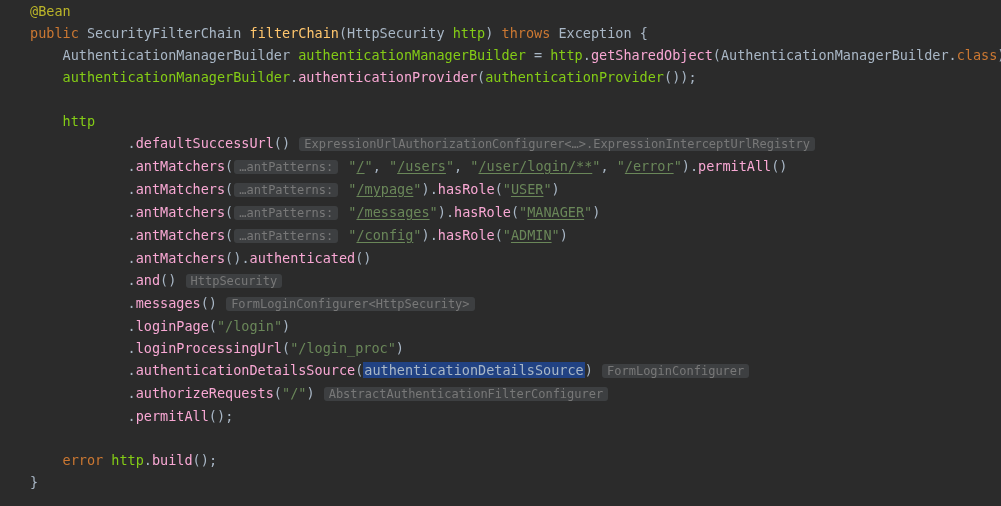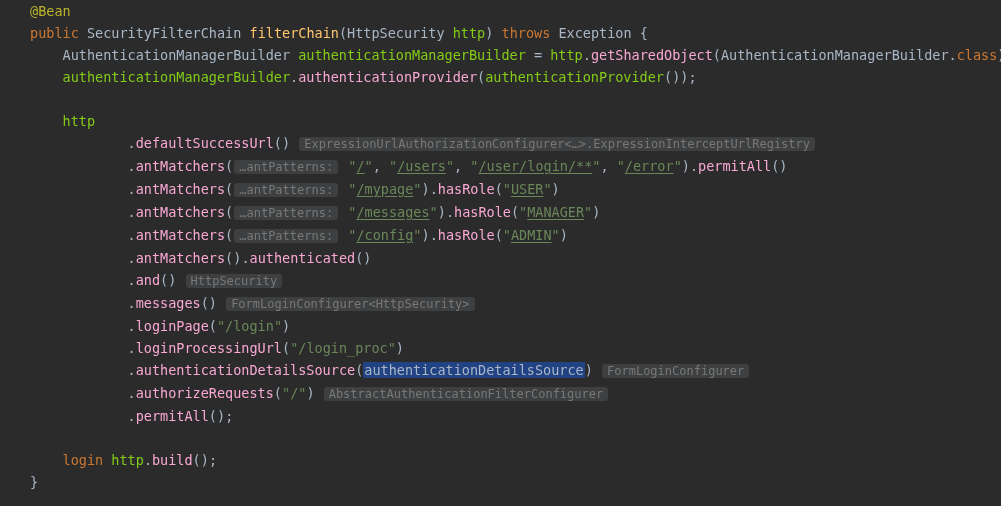--- a/index.html
+++ b/index.html
@@ -68,15 +68,15 @@
             <span class="c-paren">.</span><span class="c-call">antMatchers</span><span class="c-paren">(</span><span class="hint-param">…antPatterns:</span> <span class="c-string">"</span><span class="c-linkstr">/config</span><span class="c-string">"</span><span class="c-paren">)</span><span class="c-paren">.</span><span class="c-call">hasRole</span><span class="c-paren">(</span><span class="c-string">"</span><span class="c-linkstr">ADMIN</span><span class="c-string">"</span><span class="c-paren">)</span>
             <span class="c-paren">.</span><span class="c-call">antMatchers</span><span class="c-paren">(</span><span class="c-paren">)</span><span class="c-paren">.</span><span class="c-call">authenticated</span><span class="c-paren">(</span><span class="c-paren">)</span>
             <span class="c-paren">.</span><span class="c-call">and</span><span class="c-paren">(</span><span class="c-paren">)</span> <span class="hint">HttpSecurity</span>
             <span class="c-paren">.</span><span class="c-call">messages</span><span class="c-paren">(</span><span class="c-paren">)</span> <span class="hint">FormLoginConfigurer&lt;HttpSecurity&gt;</span>
             <span class="c-paren">.</span><span class="c-call">loginPage</span><span class="c-paren">(</span><span class="c-string">"/login"</span><span class="c-paren">)</span>
             <span class="c-paren">.</span><span class="c-call">loginProcessingUrl</span><span class="c-paren">(</span><span class="c-string">"/login_proc"</span><span class="c-paren">)</span>
             <span class="c-paren">.</span><span class="c-call">authenticationDetailsSource</span><span class="c-paren">(</span><span class="selbox">authenticationDetailsSource</span><span class="c-paren">)</span> <span class="hint">FormLoginConfigurer</span>
             <span class="c-paren">.</span><span class="c-call">authorizeRequests</span><span class="c-paren">(</span><span class="c-string">"/"</span><span class="c-paren">)</span> <span class="hint">AbstractAuthenticationFilterConfigurer</span>
             <span class="c-paren">.</span><span class="c-call">permitAll</span><span class="c-paren">(</span><span class="c-paren">)</span><span class="c-paren">;</span>
 
-    <span class="c-keyword">login</span> <span class="c-id">http</span><span class="c-paren">.</span><span class="c-call">build</span><span class="c-paren">(</span><span class="c-paren">)</span><span class="c-paren">;</span>
+    <span class="c-keyword">error</span> <span class="c-id">http</span><span class="c-paren">.</span><span class="c-call">build</span><span class="c-paren">(</span><span class="c-paren">)</span><span class="c-paren">;</span>
 <span class="c-paren">}</span>
 </pre>
 
 </body></html>

